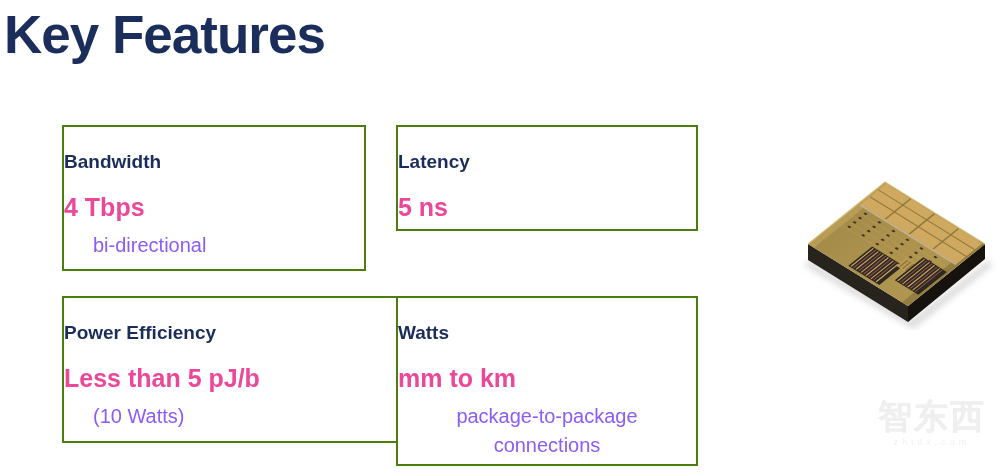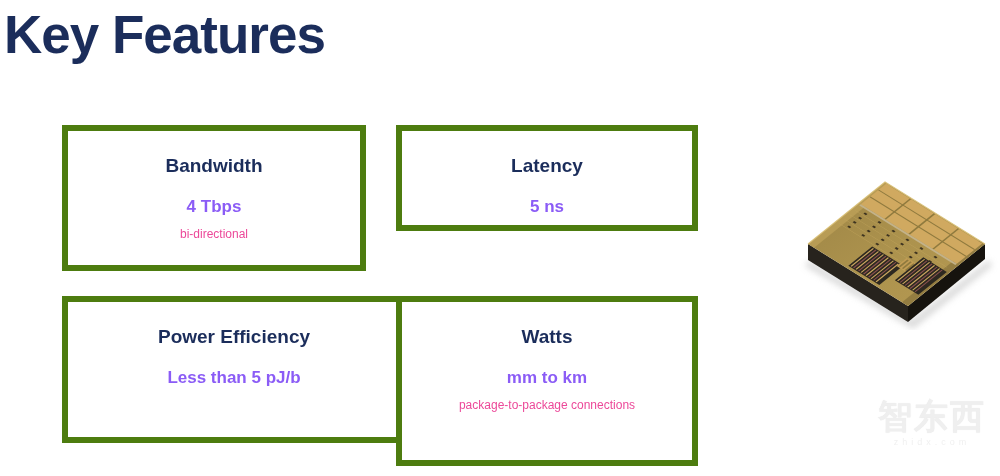--- a/index.html
+++ b/index.html
@@ -23,50 +23,51 @@
     line-height: 1.25;
     font-weight: 700;
     letter-spacing: -1px;
     color: #1b2d5b;
     white-space: nowrap;
   }
 
   .feature-card {
     position: absolute;
     background: #ffffff;
-    border: 6px solid #4d7c0f;
+    border: 2px solid #4d7c0f;
     display: flex;
     flex-direction: column;
-    align-items: center;
+    align-items: flex-start;
     text-align: center;
     padding-top: 24px;
   }
   .card-bandwidth { left: 62px;  top: 125px; width: 304px; height: 146px; }
   .card-latency   { left: 396px; top: 125px; width: 302px; height: 106px; }
   .card-power     { left: 62px;  top: 296px; width: 344px; height: 147px; }
   .card-reach     { left: 396px; top: 296px; width: 302px; height: 170px; }
 
   .feature-heading {
     font-size: 19px;
     font-weight: 700;
     color: #1b2d5b;
     margin-bottom: 20px;
   }
   .feature-value {
-    font-size: 17px;
-    font-weight: 700;
+    font-size: 25px;
+    font-weight: 700;
+    color: #ec4899;
+    margin-bottom: 9px;
+  }
+  .feature-detail {
+    font-size: 20px;
+    font-weight: 400;
     color: #8b5cf6;
-    margin-bottom: 9px;
-  }
-  .feature-detail {
-    font-size: 12px;
-    font-weight: 400;
-    color: #ec4899;
     line-height: 1.45;
     max-width: 240px;
+    margin-left: 29px;
   }
 
   .chip-wrap {
     position: absolute;
     left: 793px;
     top: 166px;
     width: 207px;
     height: 164px;
   }
 
@@ -110,20 +111,21 @@
   </div>
 
   <div class="feature-card card-latency">
     <div class="feature-heading">Latency</div>
     <div class="feature-value">5 ns</div>
   </div>
 
   <div class="feature-card card-power">
     <div class="feature-heading">Power Efficiency</div>
     <div class="feature-value">Less than 5 pJ/b</div>
+    <div class="feature-detail">(10 Watts)</div>
   </div>
 
   <div class="feature-card card-reach">
     <div class="feature-heading">Watts</div>
     <div class="feature-value">mm to km</div>
     <div class="feature-detail">package-to-package connections</div>
   </div>
 
   <div class="chip-wrap">
     <svg width="207" height="164" viewBox="0 0 207 164" xmlns="http://www.w3.org/2000/svg">

